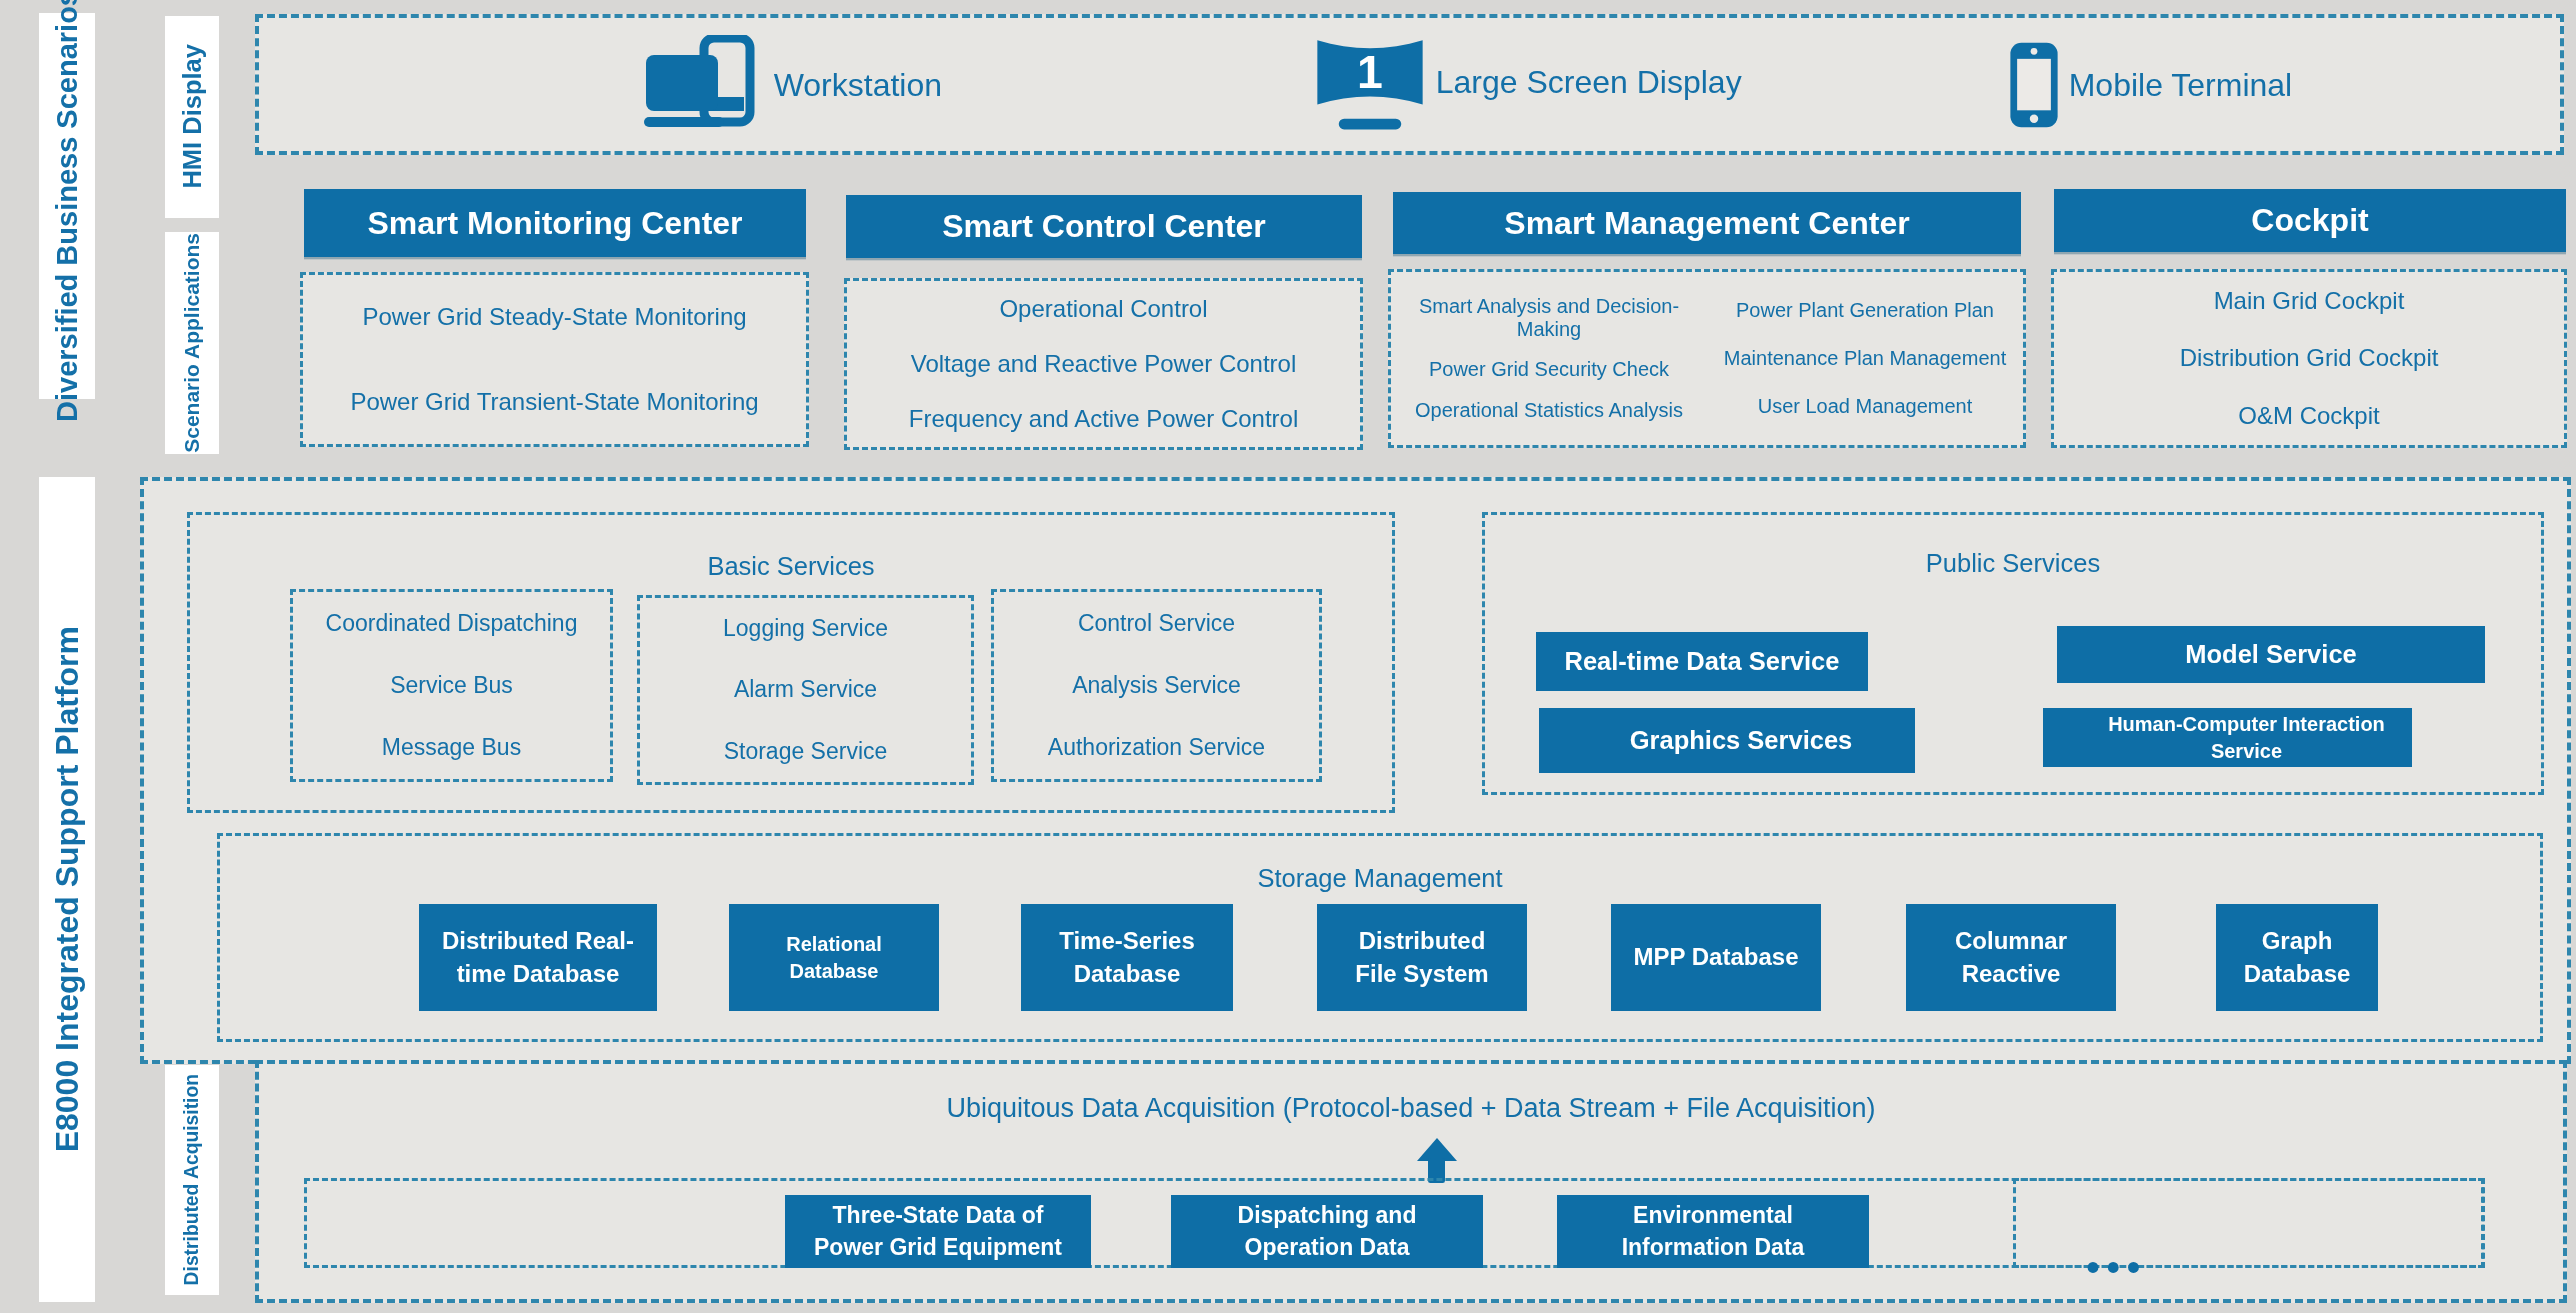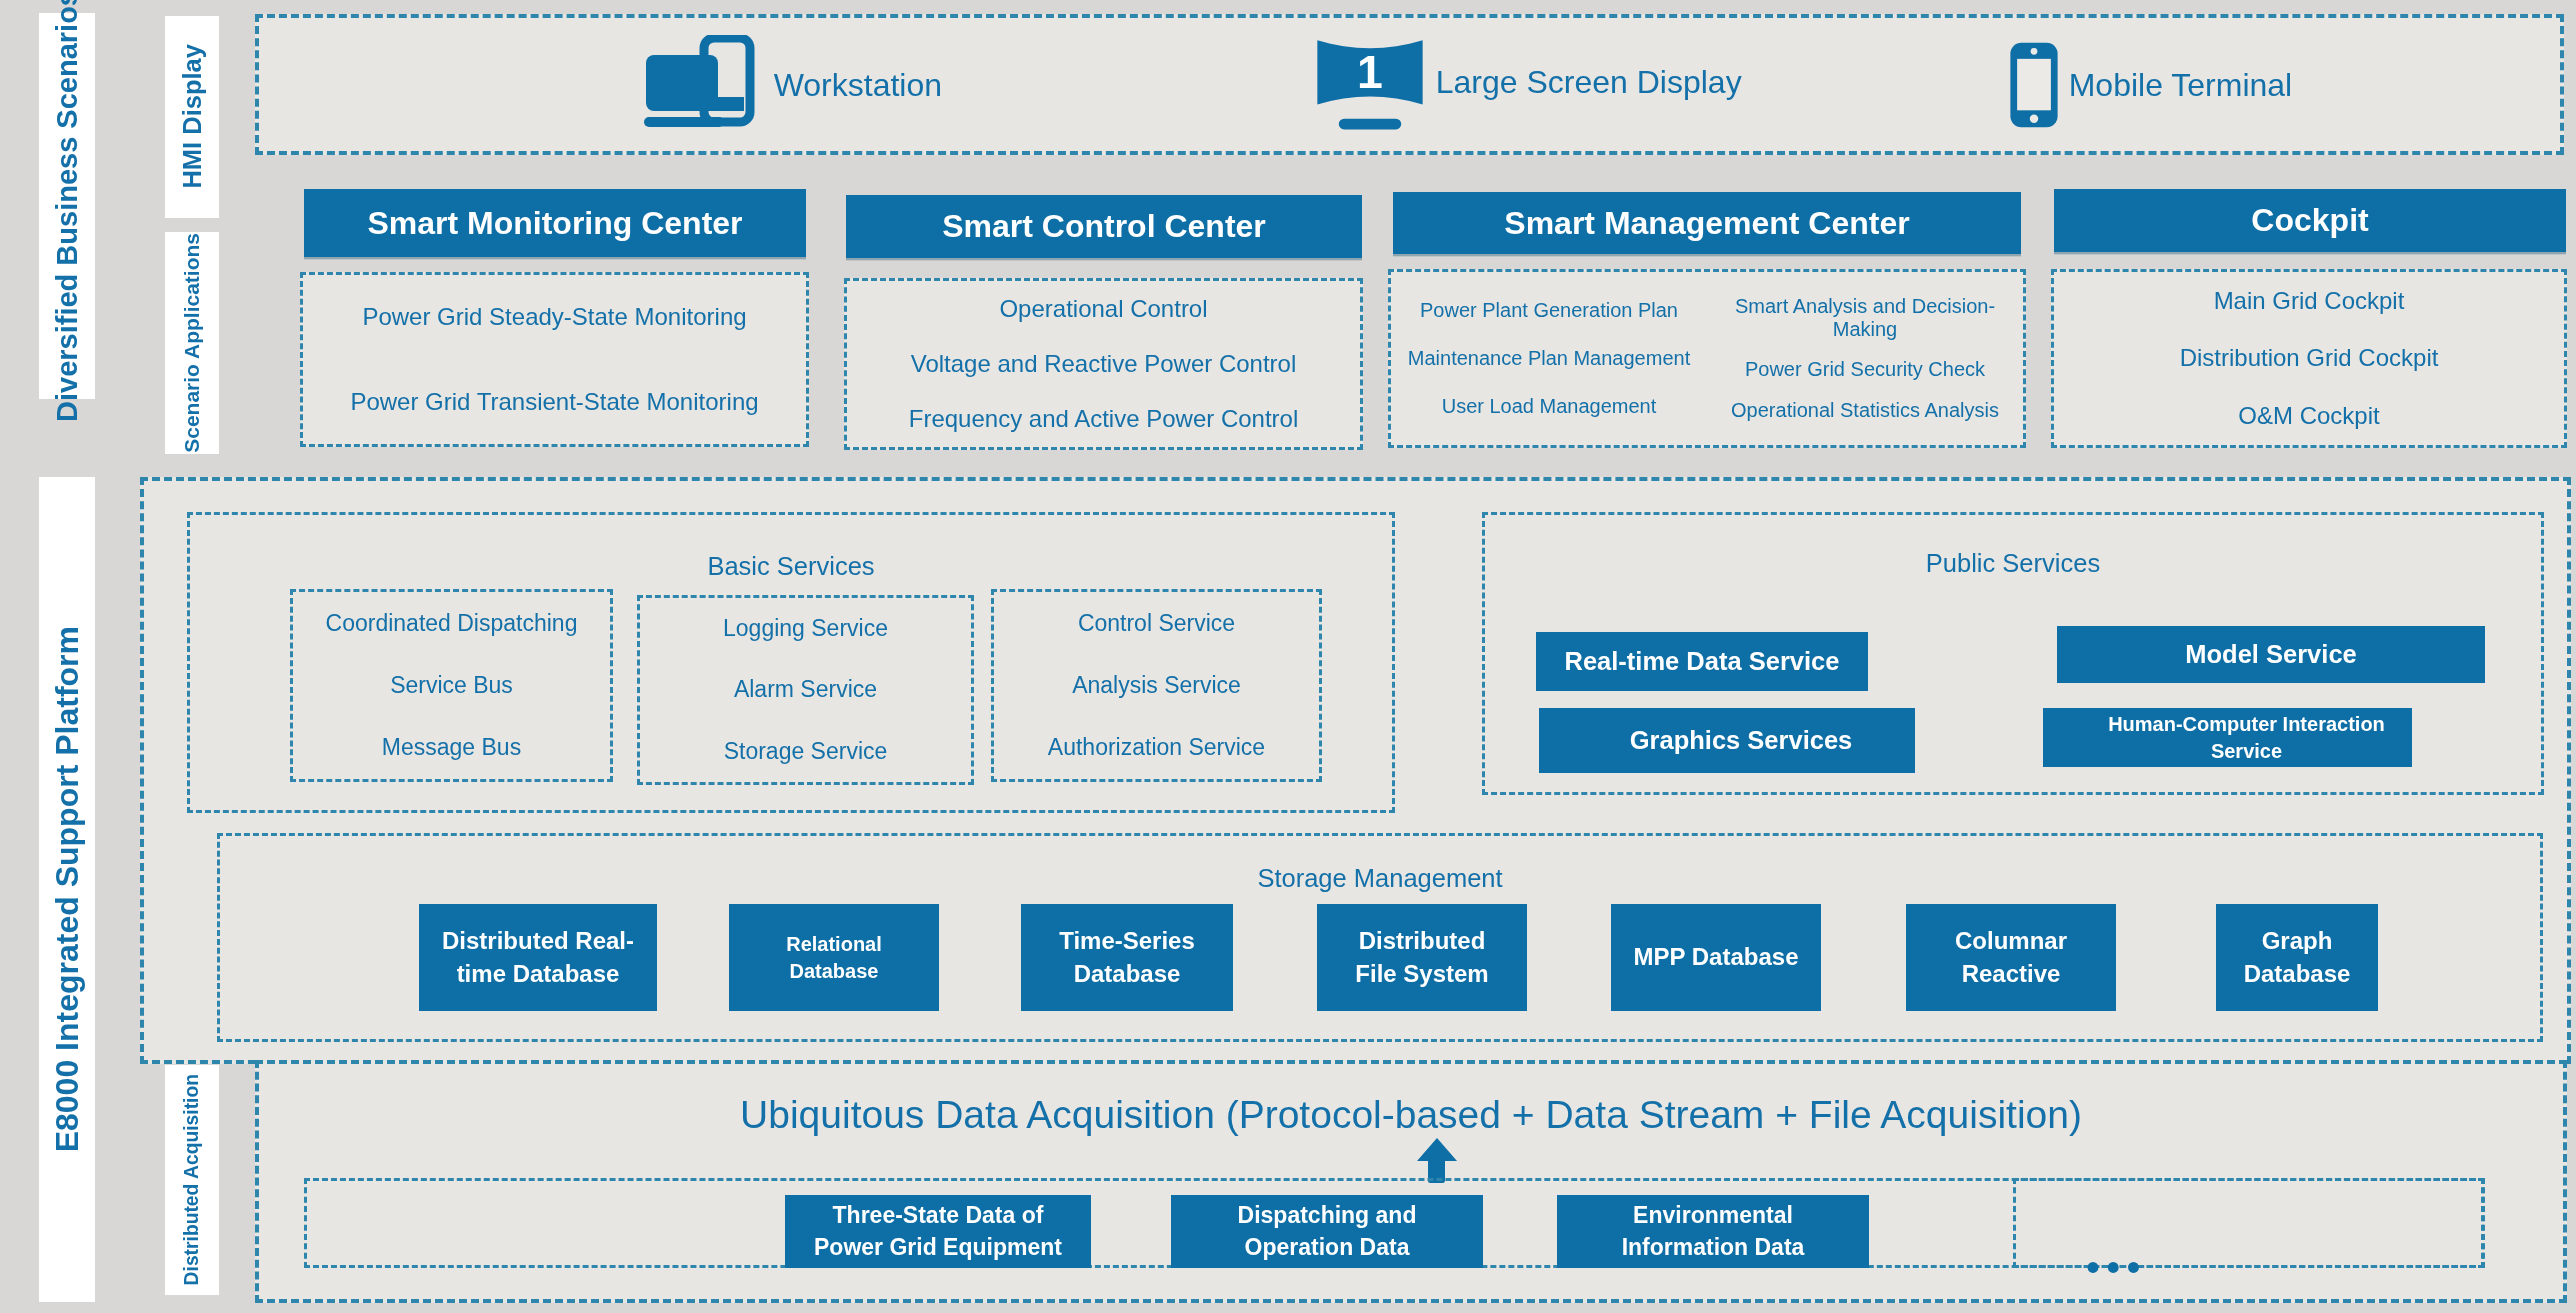--- a/index.html
+++ b/index.html
@@ -110,28 +110,28 @@
       <span>Operational Control</span>
       <span>Voltage and Reactive Power Control</span>
       <span>Frequency and Active Power Control</span>
     </div>
   </div>
 
   <div class="bluebar" style="left:1393px; top:192px; width:628px; height:62px; font-size:32px;">Smart Management Center</div>
   <div class="dashed" style="left:1388px; top:269px; width:638px; height:179px;">
     <div class="mgmt-grid">
       <div class="mgmt-col">
+        <span>Smart Analysis and Decision-Making</span>
+        <span>Power Grid Security Check</span>
+        <span>Operational Statistics Analysis</span>
+      </div>
+      <div class="mgmt-col">
         <span>Power Plant Generation Plan</span>
         <span>Maintenance Plan Management</span>
         <span>User Load Management</span>
-      </div>
-      <div class="mgmt-col">
-        <span>Smart Analysis and Decision-Making</span>
-        <span>Power Grid Security Check</span>
-        <span>Operational Statistics Analysis</span>
       </div>
     </div>
   </div>
 
   <div class="bluebar" style="left:2054px; top:189px; width:512px; height:63px; font-size:32px;">Cockpit</div>
   <div class="dashed" style="left:2051px; top:269px; width:516px; height:179px;">
     <div class="items" style="left:0; top:0; width:100%; height:100%; font-size:24px;">
       <span>Main Grid Cockpit</span>
       <span>Distribution Grid Cockpit</span>
       <span>O&amp;M Cockpit</span>
@@ -188,21 +188,21 @@
 File System</div>
       <div class="bluebox" style="left:1391px; top:68px; width:210px; height:107px; font-size:24px;">MPP Database</div>
       <div class="bluebox" style="left:1686px; top:68px; width:210px; height:107px; font-size:24px;">Columnar
 Reactive</div>
       <div class="bluebox" style="left:1996px; top:68px; width:162px; height:107px; font-size:24px;">Graph
 Database</div>
     </div>
   </div>
 
   <div class="dashed" style="left:255px; top:1060px; width:2312px; height:243px; border-width:4.6px;">
-    <div class="panel-label" style="top:29px; font-size:39px;">Ubiquitous Data Acquisition (Protocol-based + Data Stream + File Acquisition)</div>
+    <div class="panel-label" style="top:29px; font-size:27px;">Ubiquitous Data Acquisition (Protocol-based + Data Stream + File Acquisition)</div>
 
     <div class="arrow-head" style="left:1158px; top:74px;"></div>
     <div class="arrow-stem" style="left:1169px; top:94px;"></div>
 
     <div class="dashed" style="left:45px; top:114px; width:2181px; height:90px; background:transparent;"></div>
 
     <div class="dashed" style="left:1754px; top:114px; width:471px; height:90px; background:transparent;">
       <div class="dots" style="left:70px; bottom:-10.8px;">•••</div>
     </div>
 

